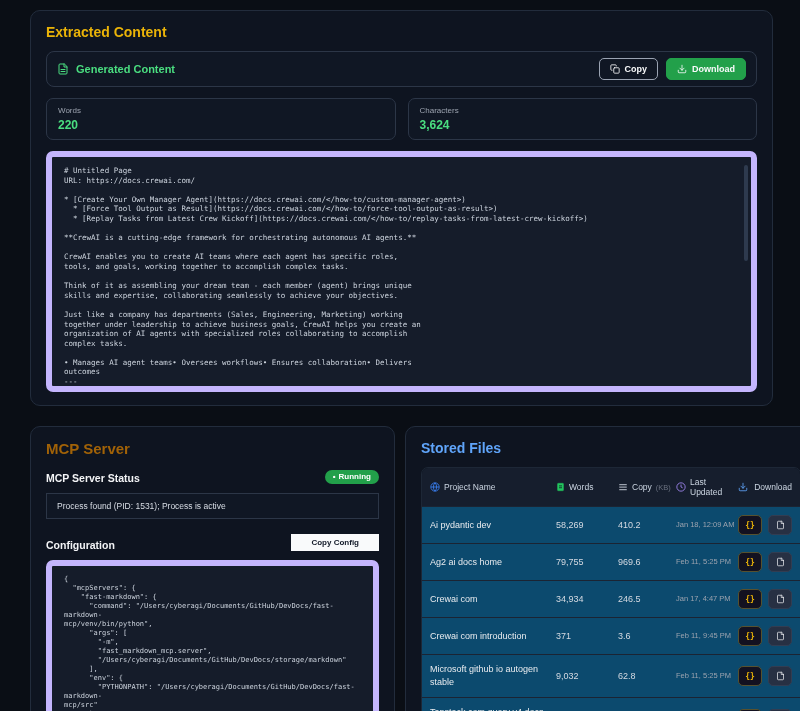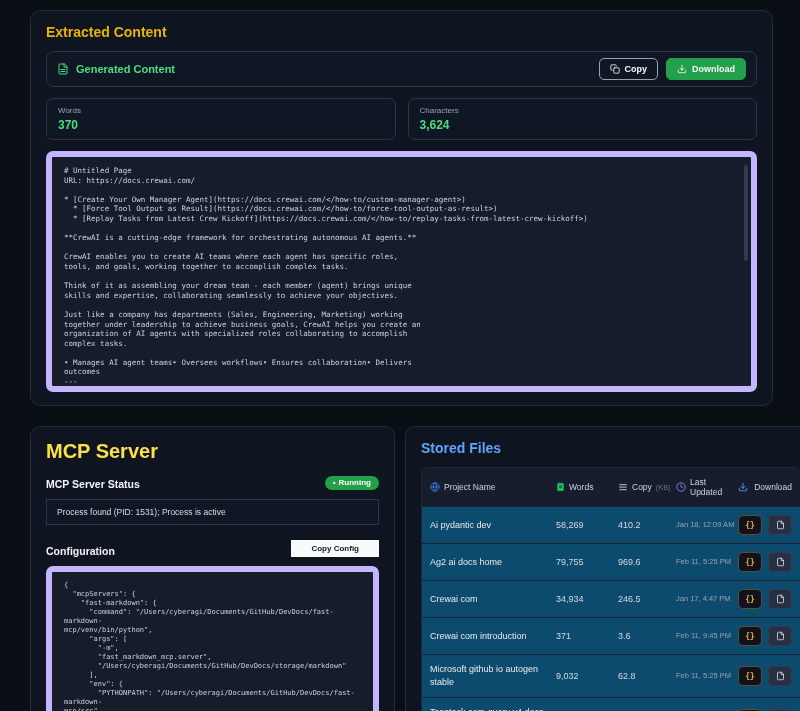--- a/index.html
+++ b/index.html
@@ -13,21 +13,21 @@
   .card {
     background: #0e1420;
     border: 1px solid #222c3c;
     border-radius: 10px;
     padding: 13px 15px;
   }
   
   .card-title { font-size: 14px; font-weight: bold; }
   .title-gold { color: #eab308; }
   .title-blue { color: #60a5fa; }
-  .title-white { color: #fde047; font-size: 20px; }
+  .title-white { color: #a16207; font-size: 15px; }
 
   .gen-bar {
     margin-top: 11px;
     border: 1px solid #2c3647;
     border-radius: 8px;
     padding: 6px 10px;
     display: flex; align-items: center; justify-content: space-between;
     background: #101724;
   }
   .gen-left { display: flex; align-items: center; gap: 7px; }
@@ -176,21 +176,21 @@
             </svg>
           </span>
           <span>Download</span>
         </button>
       </div>
     </div>
 
     <div class="stats-row">
       <div class="stat-box">
         <div class="stat-label">Words</div>
-        <div class="stat-value">370</div>
+        <div class="stat-value">220</div>
       </div>
       <div class="stat-box">
         <div class="stat-label">Characters</div>
         <div class="stat-value">3,624</div>
       </div>
     </div>
 
     <div class="code-block" style="height:241px; overflow:hidden;">
       <pre># Untitled Page
 URL: https://docs.crewai.com/

